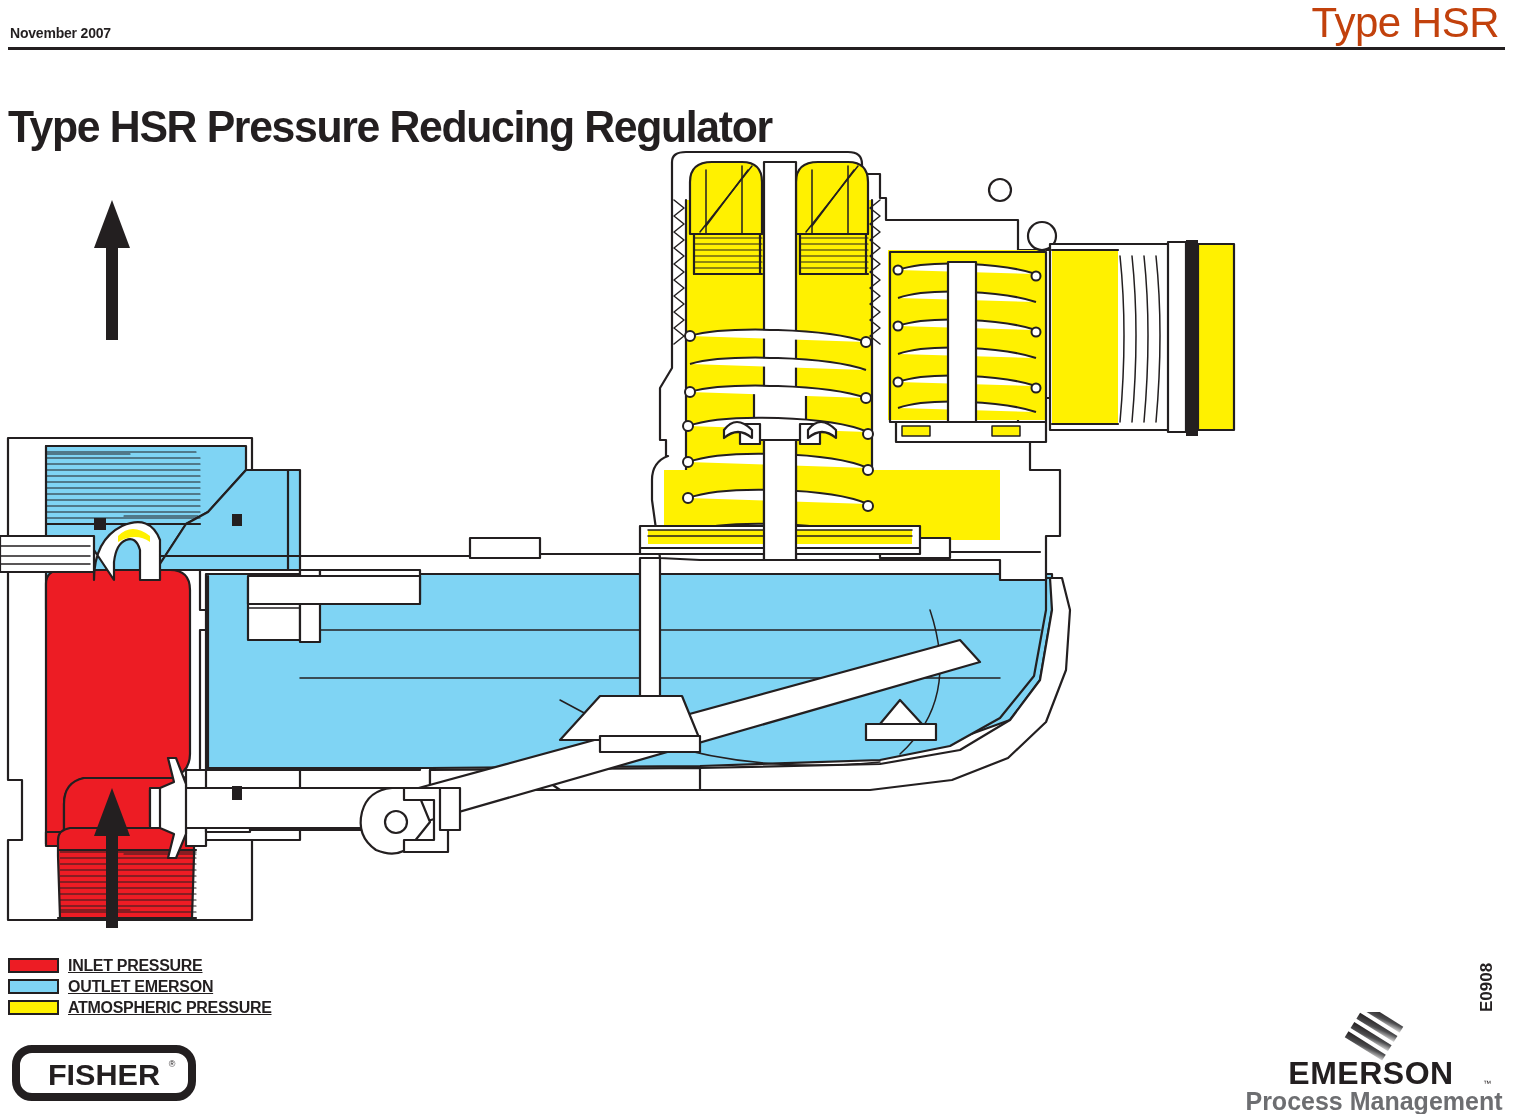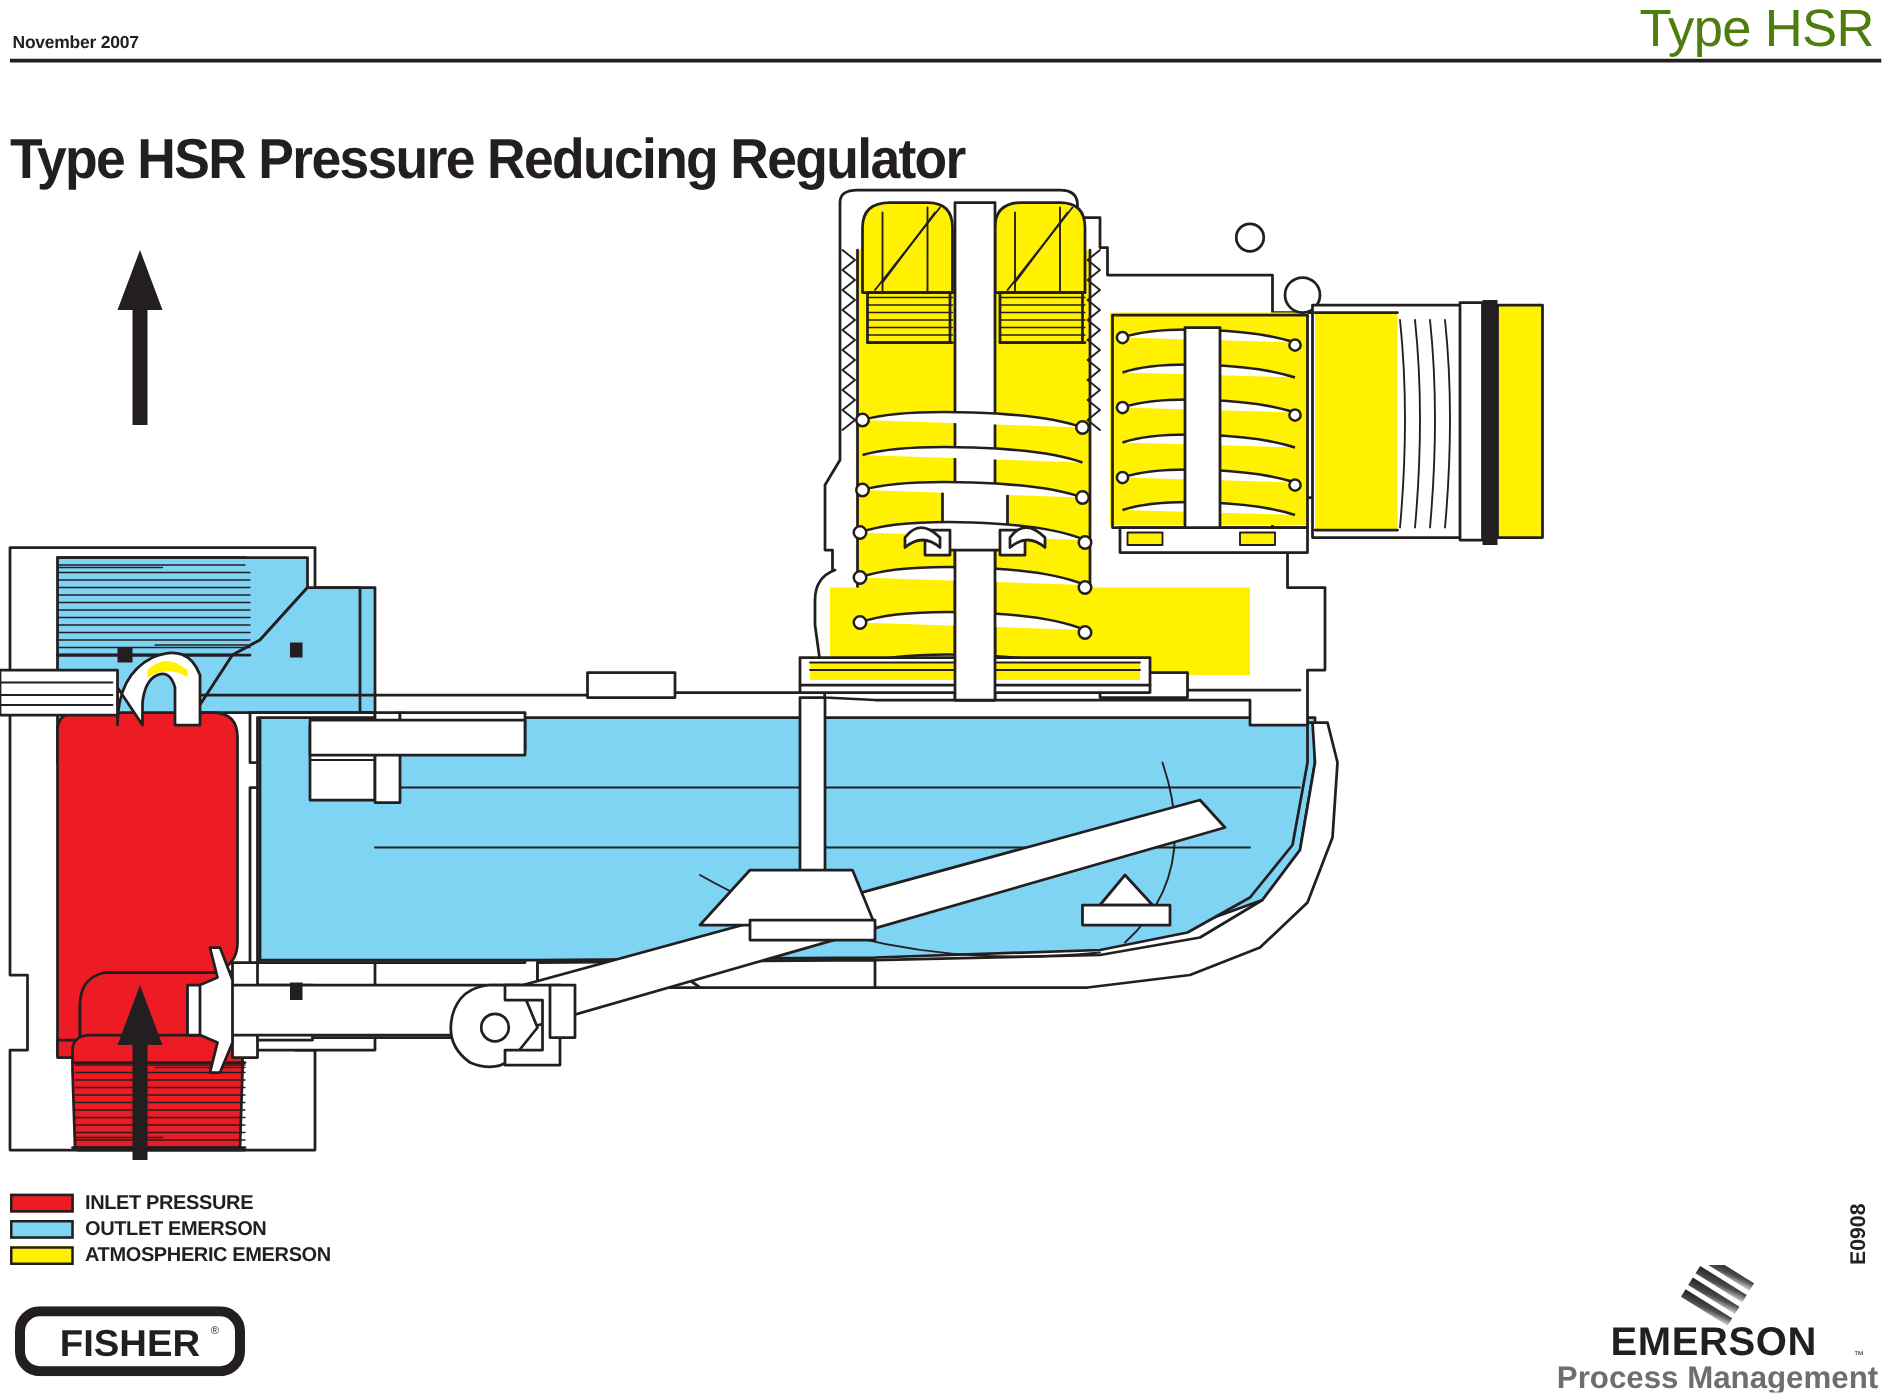--- a/index.html
+++ b/index.html
@@ -36,21 +36,21 @@
   }
   #header-product {
     position: absolute;
     right: 14px;
     top: 0px;
     font-size: 42px;
     font-weight: 400;
     line-height: 46px;
     letter-spacing: -0.5px;
     white-space: nowrap;
-    color: #4d7c0f;
+    color: #c2410c;
     text-align: center;
   }
   #header-rule {
     position: absolute;
     left: 8px;
     top: 47px;
     width: 1497px;
     height: 3px;
     background: #231f20;
   }
@@ -96,21 +96,23 @@
   }
 
   
   #legend {
     position: absolute;
     left: 8px;
     top: 955px;
   }
   .legend-row {
     display: flex;
+    align-items: center;
     height: 21px;
+    text-decoration: underline;
   }
   .legend-swatch {
     width: 51px;
     height: 15px;
     border: 2px solid #231f20;
     box-sizing: border-box;
     flex: 0 0 auto;
   }
   .legend-label {
     margin-left: 9px;
@@ -645,21 +647,21 @@
   <div class="legend-row">
     <span class="legend-swatch" style="background:#ED1C24"></span>
     <span class="legend-label">INLET PRESSURE</span>
   </div>
   <div class="legend-row">
     <span class="legend-swatch" style="background:#7FD4F4"></span>
     <span class="legend-label">OUTLET EMERSON</span>
   </div>
   <div class="legend-row">
     <span class="legend-swatch" style="background:#FFF100"></span>
-    <span class="legend-label">ATMOSPHERIC EMERSON</span>
+    <span class="legend-label">ATMOSPHERIC PRESSURE</span>
   </div>
 </div>
 
 <div id="fisher-logo">
   <svg width="184" height="56" viewBox="0 0 184 56" xmlns="http://www.w3.org/2000/svg">
     <rect x="4" y="4" width="176" height="48" rx="16" ry="16" fill="#ffffff" stroke="#231f20" stroke-width="8"></rect>
     <text x="92" y="40" text-anchor="middle" font-family="'Liberation Sans', sans-serif" font-size="30" font-weight="bold" fill="#231f20" transform="scale(1.02,1)" transform-origin="92 40">FISHER</text>
     <text x="160" y="22" text-anchor="middle" font-family="'Liberation Sans', sans-serif" font-size="9" fill="#231f20">®</text>
   </svg>
 </div>

